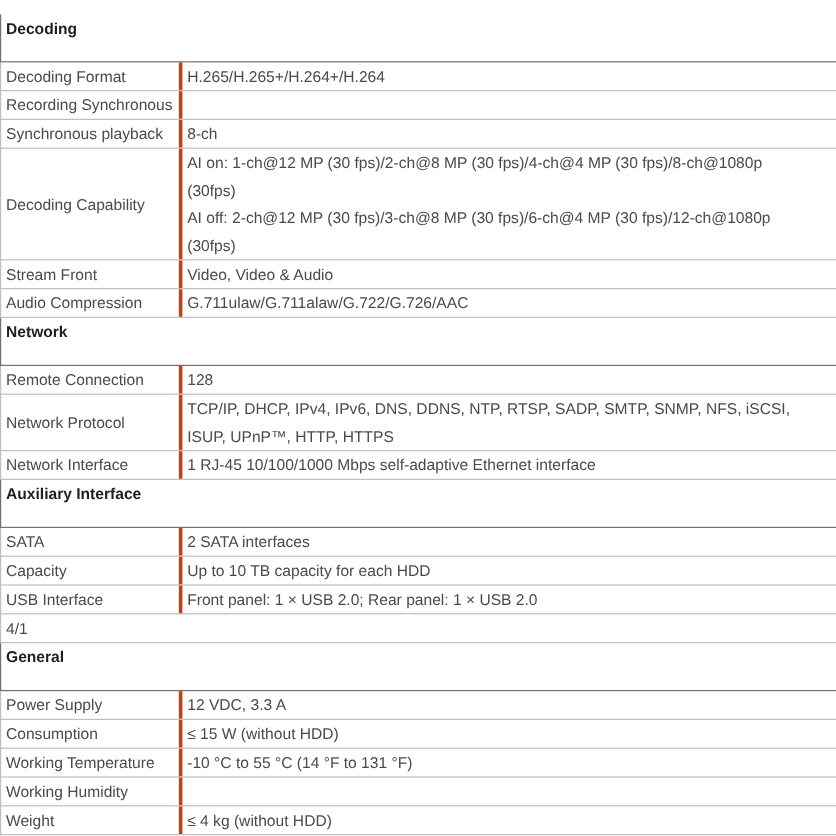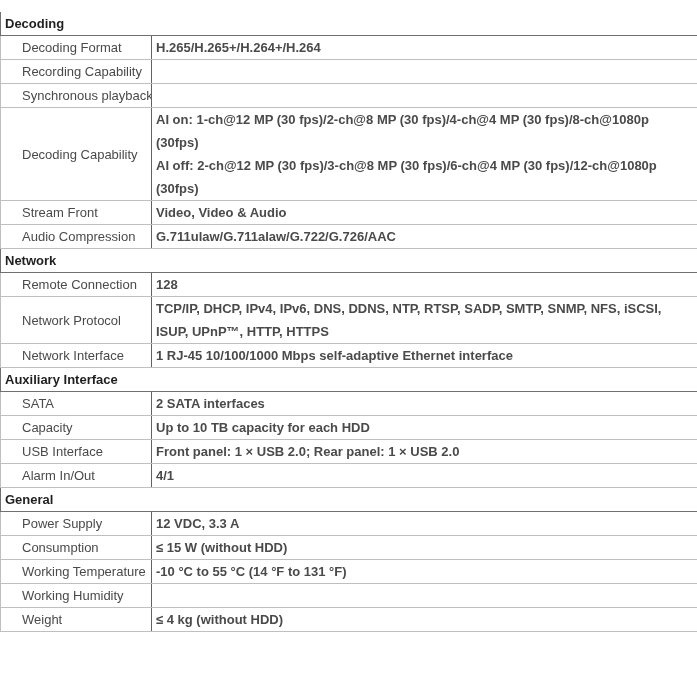--- a/index.html
+++ b/index.html
@@ -20,70 +20,70 @@
     width: 697px;
   }
   .section-header {
     box-sizing: border-box;
     border-left: 1px solid #707070;
     border-bottom: 1px solid #707070;
     font-weight: bold;
     color: #1f1f1f;
     line-height: 23px;
     min-height: 23px;
-    padding: 0 0 0 4px;
+    padding: 0 0 16px 4px;
     white-space: nowrap;
     overflow: hidden;
   }
   .spec-row {
     display: flex;
     box-sizing: border-box;
     border-left: 1px solid #bfbfbf;
     border-bottom: 1px solid #bfbfbf;
     align-items: stretch;
   }
   .label-cell {
     box-sizing: border-box;
     width: 151px;
     flex: 0 0 151px;
-    border-right: 1px solid #c2410c;
-    padding: 0 21px;
+    border-right: 3px solid #c2410c;
+    padding: 0 4px;
     line-height: 23px;
     display: flex;
     align-items: center;
     white-space: nowrap;
     overflow: hidden;
   }
   .value-cell {
     box-sizing: border-box;
     flex: 1 1 auto;
     padding: 0 4px;
     line-height: 23px;
     min-height: 23px;
     display: flex;
     align-items: center;
     white-space: pre-line;
     overflow: hidden;
-    font-weight: bold;
   }
 </style>
 </head>
 <body>
 
 <div class="spec-table" id="spec-table">
     <div class="section-header">Decoding</div>
     <div class="spec-row">
       <div class="label-cell">Decoding Format</div>
       <div class="value-cell">H.265/H.265+/H.264+/H.264</div>
     </div>
     <div class="spec-row">
-      <div class="label-cell">Recording Capability</div>
+      <div class="label-cell">Recording Synchronous</div>
     </div>
     <div class="spec-row">
       <div class="label-cell">Synchronous playback</div>
+      <div class="value-cell">8-ch</div>
     </div>
     <div class="spec-row">
       <div class="label-cell">Decoding Capability</div>
       <div class="value-cell">AI on: 1-ch@12 MP (30 fps)/2-ch@8 MP (30 fps)/4-ch@4 MP (30 fps)/8-ch@1080p
 (30fps)
 AI off: 2-ch@12 MP (30 fps)/3-ch@8 MP (30 fps)/6-ch@4 MP (30 fps)/12-ch@1080p
 (30fps)</div>
     </div>
     <div class="spec-row">
       <div class="label-cell">Stream Front</div>
@@ -114,21 +114,20 @@
     </div>
     <div class="spec-row">
       <div class="label-cell">Capacity</div>
       <div class="value-cell">Up to 10 TB capacity for each HDD</div>
     </div>
     <div class="spec-row">
       <div class="label-cell">USB Interface</div>
       <div class="value-cell">Front panel: 1 × USB 2.0; Rear panel: 1 × USB 2.0</div>
     </div>
     <div class="spec-row">
-      <div class="label-cell">Alarm In/Out</div>
       <div class="value-cell">4/1</div>
     </div>
     <div class="section-header">General</div>
     <div class="spec-row">
       <div class="label-cell">Power Supply</div>
       <div class="value-cell">12 VDC, 3.3 A</div>
     </div>
     <div class="spec-row">
       <div class="label-cell">Consumption</div>
       <div class="value-cell">≤ 15 W (without HDD)</div>

